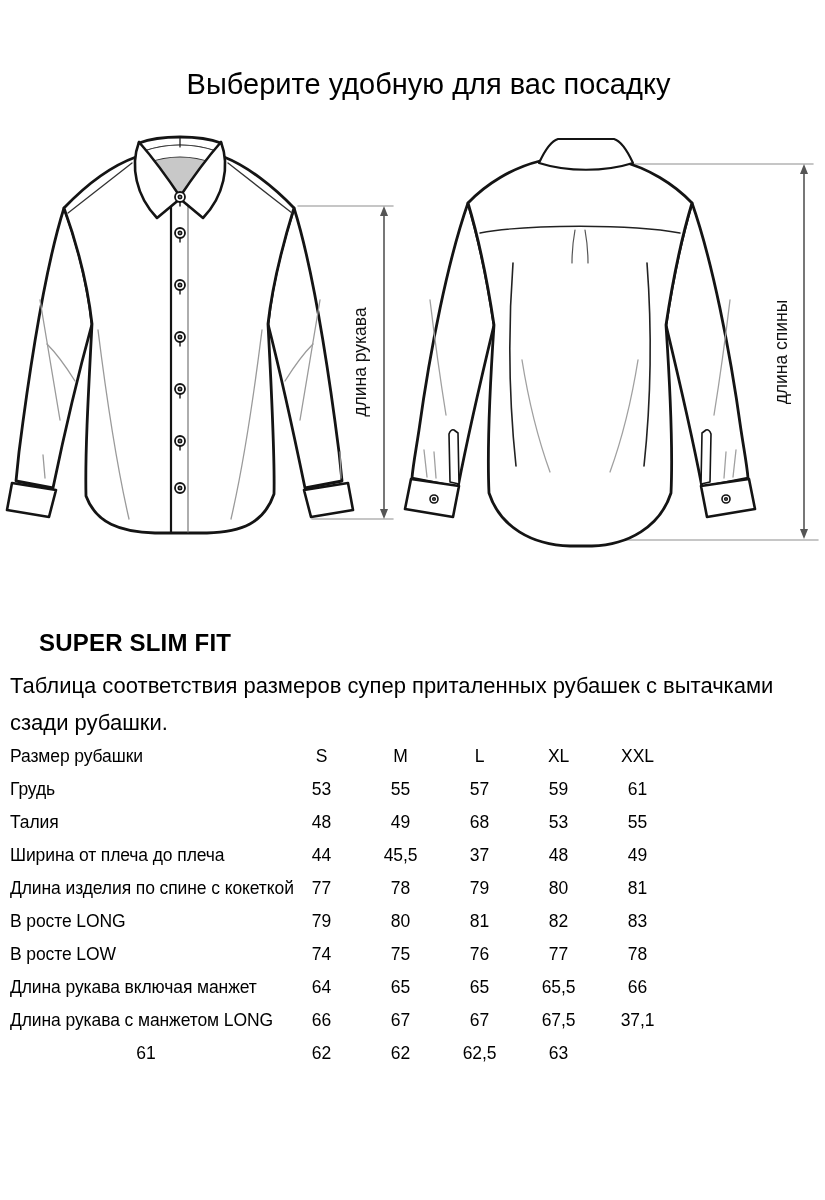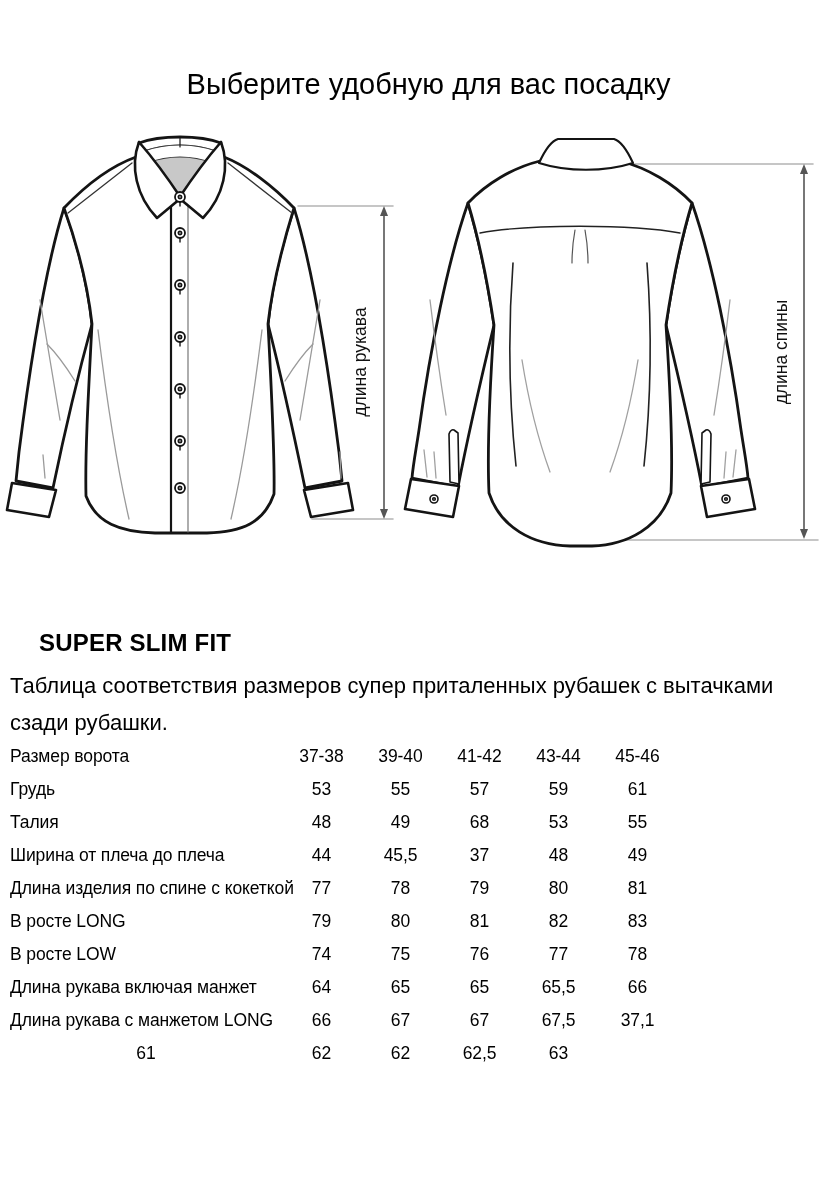--- a/index.html
+++ b/index.html
@@ -142,26 +142,26 @@
   </g>
 </svg>
 
 <div class="section">
   <div class="heading">SUPER SLIM FIT</div>
   <div class="desc">Таблица соответствия размеров супер приталенных рубашек с вытачками сзади рубашки.</div>
 </div>
 
 <div class="size-table">
     <div class="trow">
-      <div class="tlabel">Размер ворота</div>
-      <div class="tval">37-38</div>
-      <div class="tval">39-40</div>
-      <div class="tval">41-42</div>
-      <div class="tval">43-44</div>
-      <div class="tval">45-46</div>
+      <div class="tlabel">Размер рубашки</div>
+      <div class="tval">S</div>
+      <div class="tval">M</div>
+      <div class="tval">L</div>
+      <div class="tval">XL</div>
+      <div class="tval">XXL</div>
     </div>
     <div class="trow">
       <div class="tlabel">Грудь</div>
       <div class="tval">53</div>
       <div class="tval">55</div>
       <div class="tval">57</div>
       <div class="tval">59</div>
       <div class="tval">61</div>
     </div>
     <div class="trow">

